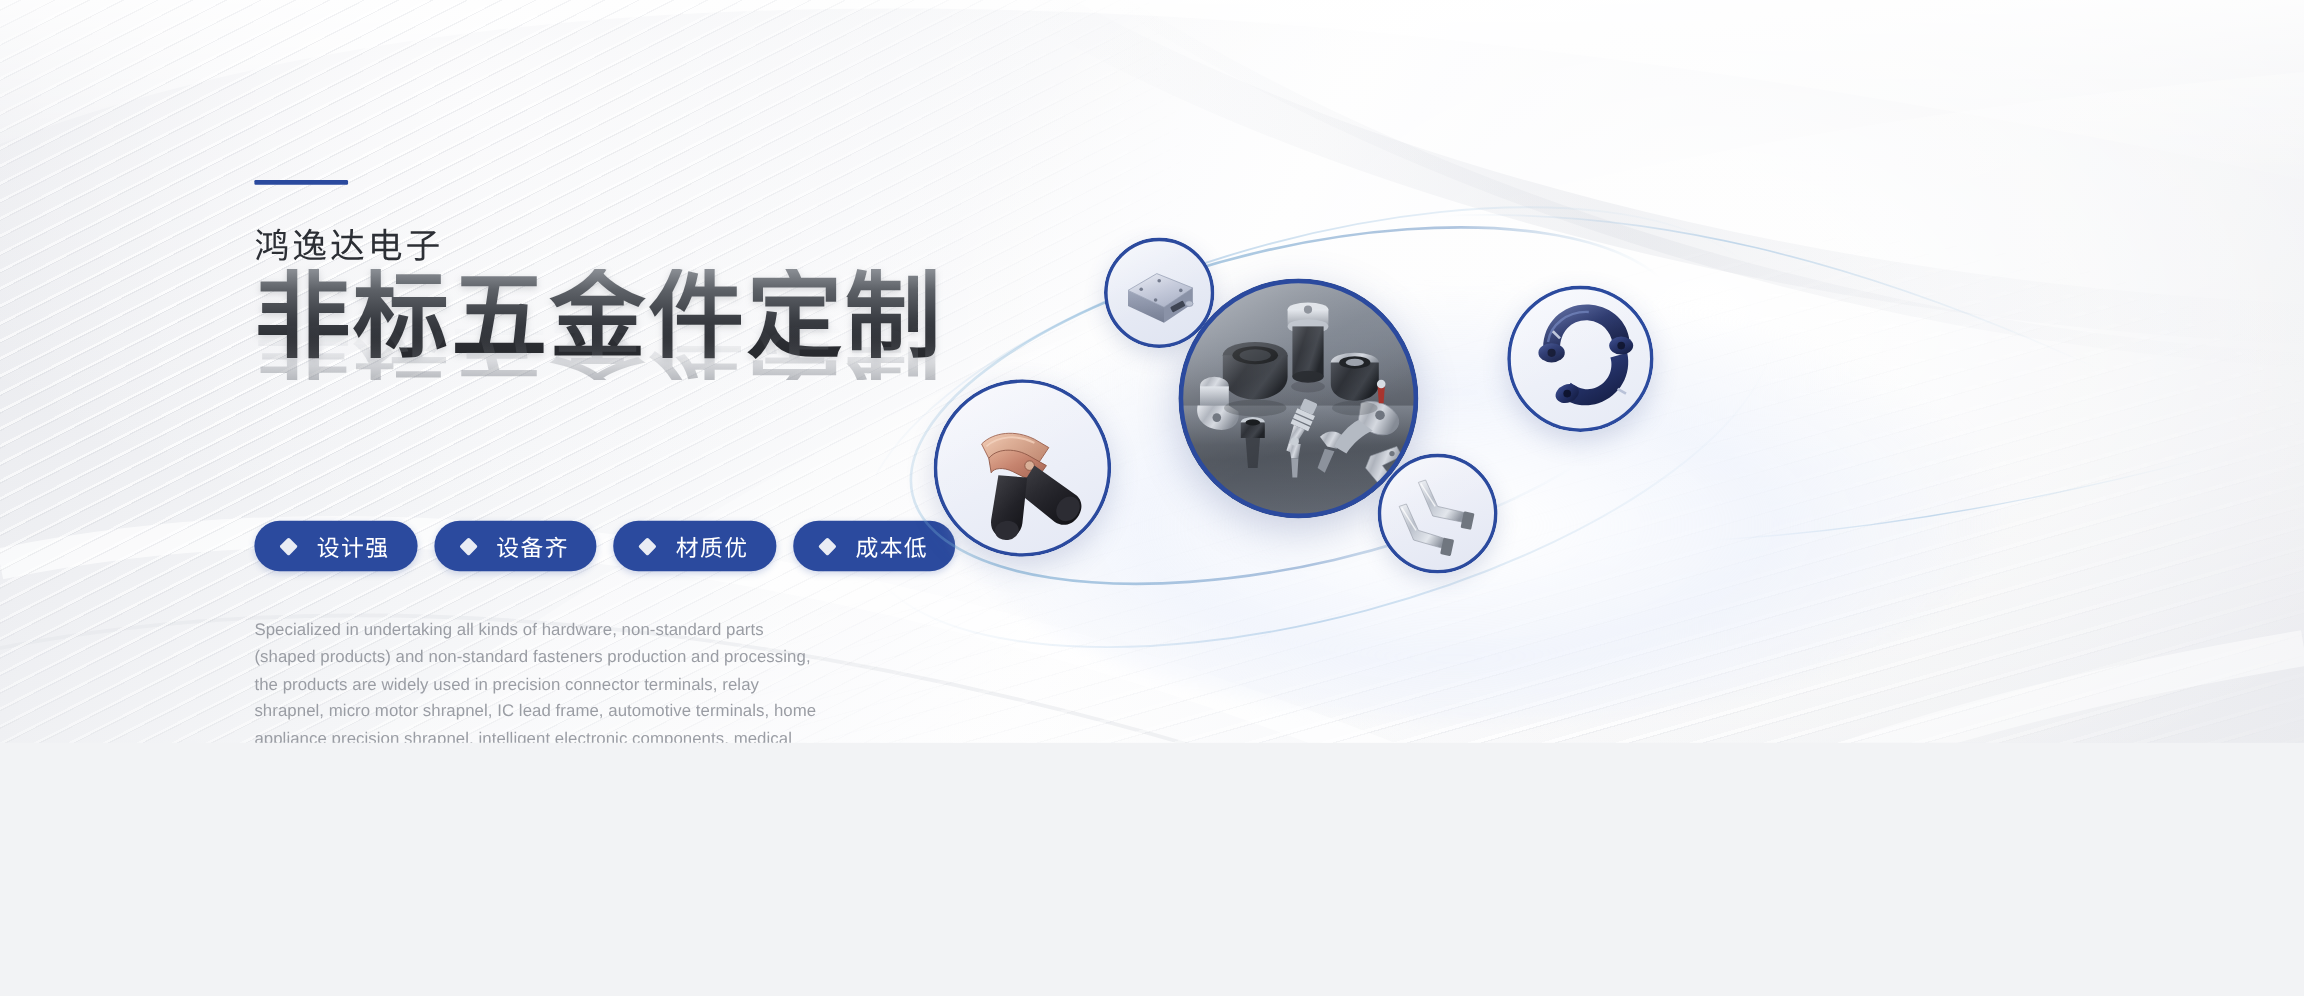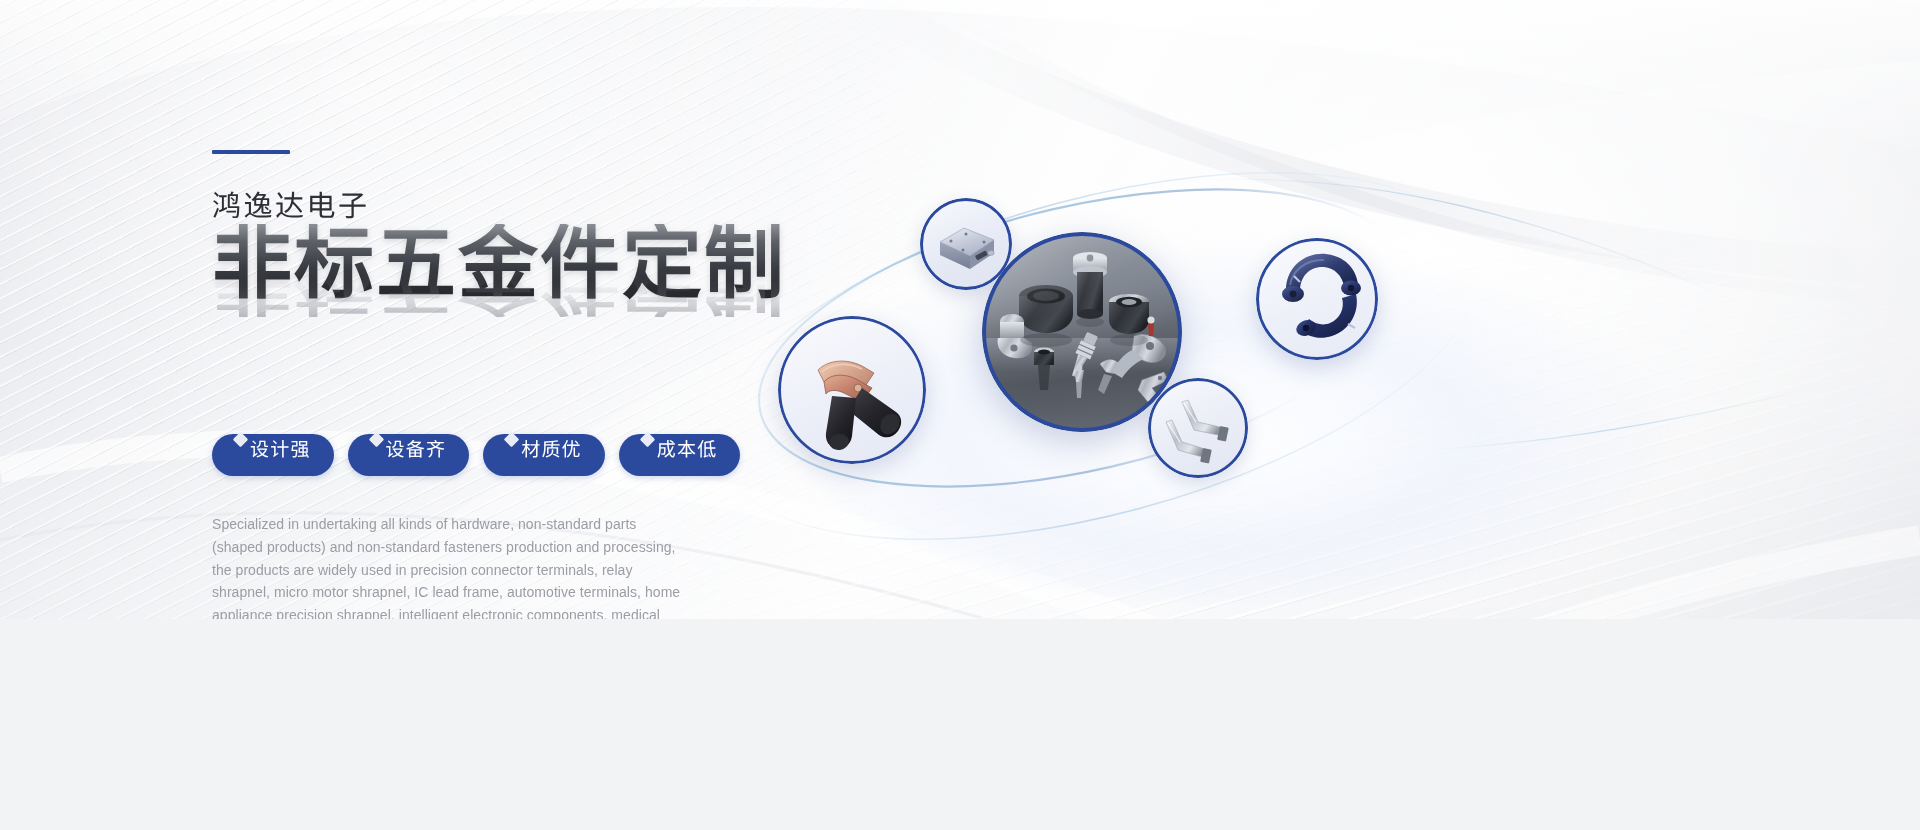--- a/index.html
+++ b/index.html
@@ -87,21 +87,21 @@
     transform-origin:top left;
     background:linear-gradient(180deg, rgba(120,124,132,0.50) 0%, rgba(150,154,162,0.22) 40%, rgba(180,184,192,0.04) 74%, rgba(200,204,210,0) 100%);
     -webkit-background-clip:text; background-clip:text;
     -webkit-text-fill-color:transparent; color:transparent;
     pointer-events:none;
   }
 
   
   .pills { display:flex; gap:14px; margin-top:60px; }
   .pill {
-    display:flex; gap:4px;
+    display:flex; align-items:center; gap:18px;
     height:42px; padding:0 23px;
     background:#2b4a9e;
     border-radius:21px;
     color:#ffffff; font-size:19px; letter-spacing:1.2px;
     white-space:nowrap;
     box-shadow:0 2px 6px rgba(43,74,158,0.22);
     cursor:pointer;
   }
   .pill .dia {
     width:11px; height:11px; background:#e9ecf4;

